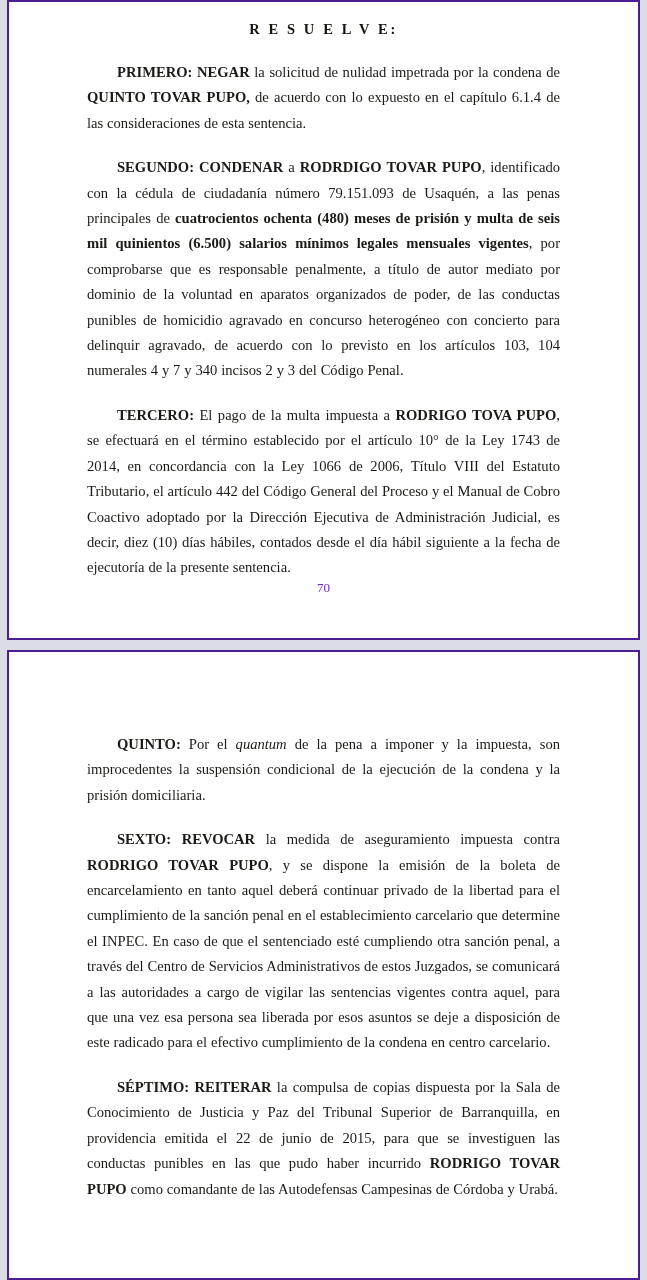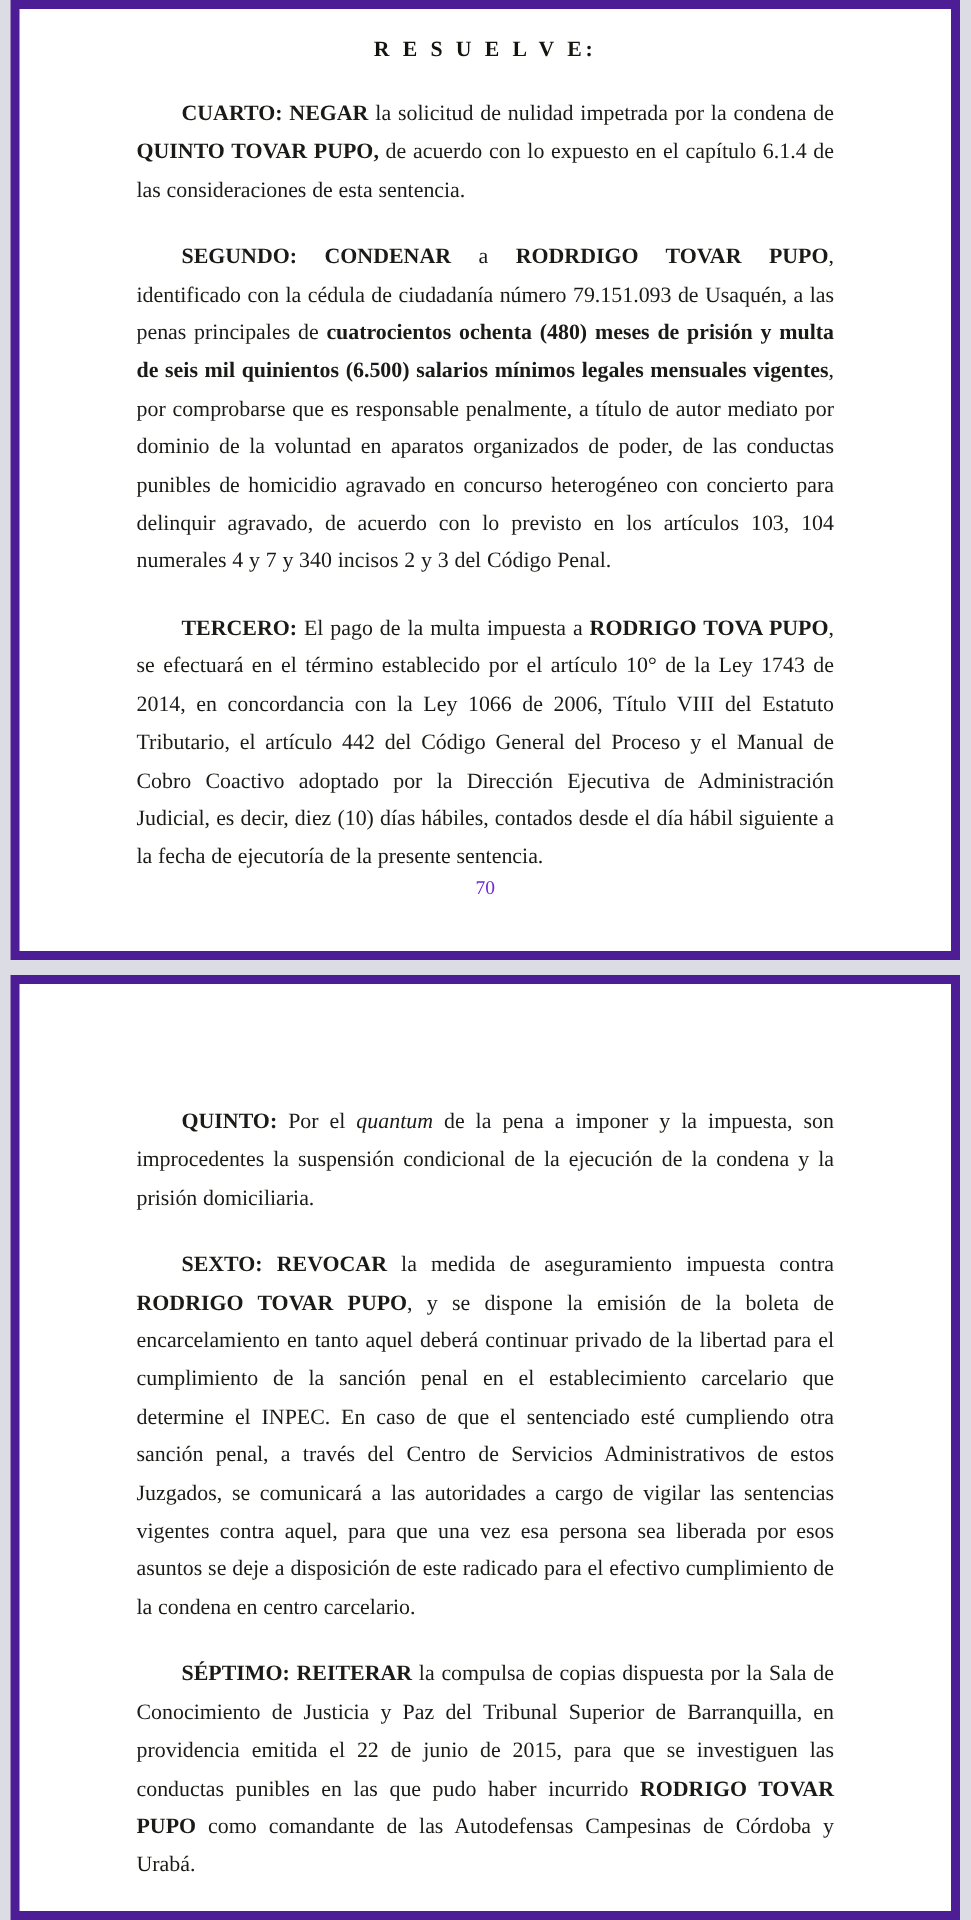--- a/index.html
+++ b/index.html
@@ -19,21 +19,21 @@
     height: 1280px;
     background: #dcdce4;
     position: relative;
   }
 
   .page {
     background: #ffffff;
     margin: 0 auto;
     width: 633px;
     box-sizing: border-box;
-    border: 6px solid #4c1d95;
+    border: 2px solid #4c1d95;
     position: relative;
     box-shadow: 0 0 0 0 rgba(0,0,0,0);
   }
 
   .page-gap {
     height: 10px;
     background: #dcdce4;
     width: 647px;
   }
 
@@ -86,21 +86,21 @@
   .spacer-top-2 { height: 80px; }
 </style>
 </head>
 <body>
 
 <div id="viewer">
 
   <div class="page" id="page-1">
     <div class="heading">R E S U E L V E:</div>
     <div id="p1-body">
-        <p class="para"><b>CUARTO: NEGAR</b><span> la solicitud de nulidad impetrada por la condena de </span><b>QUINTO TOVAR PUPO,</b><span> de acuerdo con lo expuesto en el capítulo 6.1.4 de las consideraciones de esta sentencia.</span></p>
+        <p class="para"><b>PRIMERO: NEGAR</b><span> la solicitud de nulidad impetrada por la condena de </span><b>QUINTO TOVAR PUPO,</b><span> de acuerdo con lo expuesto en el capítulo 6.1.4 de las consideraciones de esta sentencia.</span></p>
         <p class="para"><b>SEGUNDO: CONDENAR</b><span> a </span><b>RODRDIGO TOVAR PUPO</b><span>, identificado con la cédula de ciudadanía número 79.151.093 de Usaquén, a las penas principales de </span><b>cuatrocientos ochenta (480) meses de prisión y multa de seis mil quinientos (6.500) salarios mínimos legales mensuales vigentes</b><span>, por comprobarse que es responsable penalmente, a título de autor mediato por dominio de la voluntad en aparatos organizados de poder, de las conductas punibles de homicidio agravado en concurso heterogéneo con concierto para delinquir agravado, de acuerdo con lo previsto en los artículos 103, 104 numerales 4 y 7 y 340 incisos 2 y 3 del Código Penal.</span></p>
         <p class="para"><b>TERCERO:</b><span> El pago de la multa impuesta a </span><b>RODRIGO TOVA PUPO</b><span>, se efectuará en el término establecido por el artículo 10° de la Ley 1743 de 2014, en concordancia con la Ley 1066 de 2006, Título VIII del Estatuto Tributario, el artículo 442 del Código General del Proceso y el Manual de Cobro Coactivo adoptado por la Dirección Ejecutiva de Administración Judicial, es decir, diez (10) días hábiles, contados desde el día hábil siguiente a la fecha de ejecutoría de la presente sentencia.</span></p>
       </div>
     <div class="pagenum">70</div>
   </div>
 
   <div class="page-gap"></div>
 
   <div class="page" id="page-2">
     <div class="spacer-top-2"></div>

